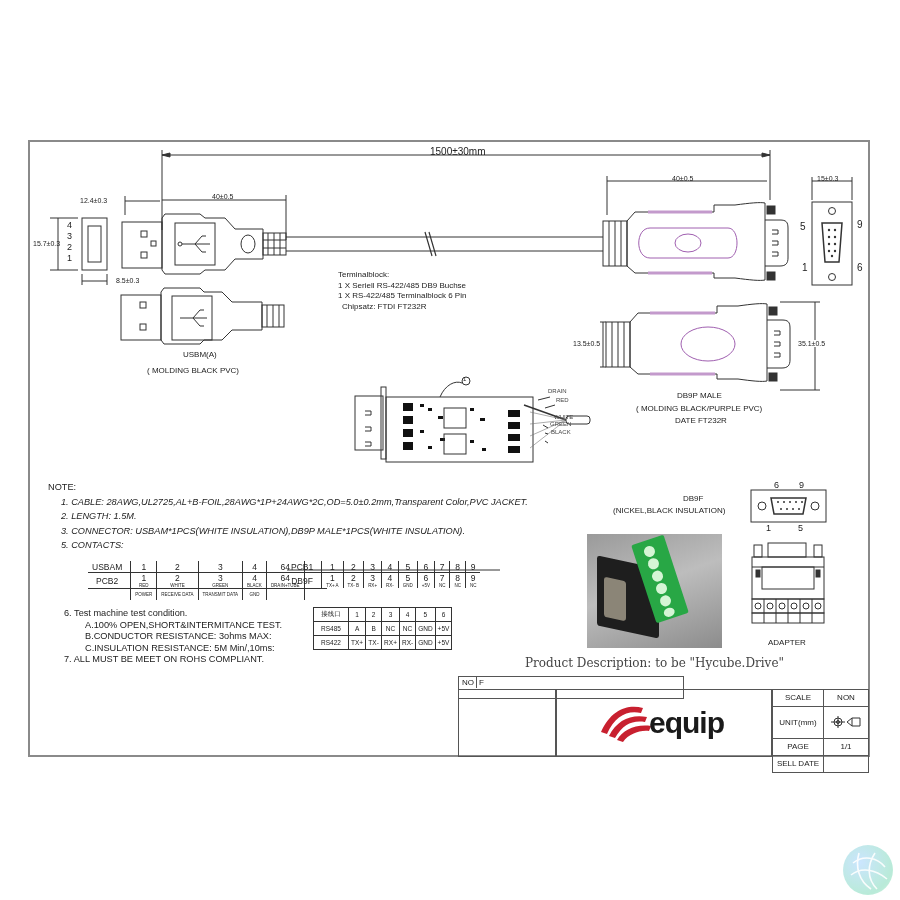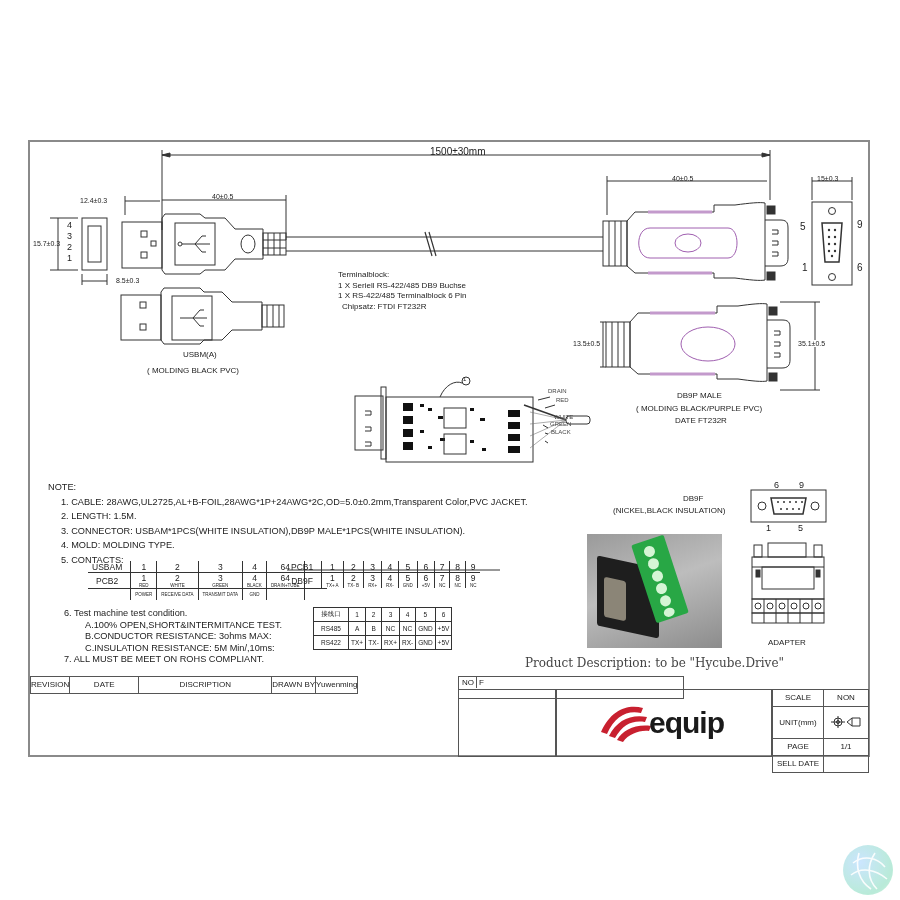--- a/index.html
+++ b/index.html
@@ -3,21 +3,21 @@
 <meta charset="utf-8">
 <style>
   html,body{margin:0;padding:0;background:#fff;}
   body{width:900px;height:900px;position:relative;overflow:hidden;font-family:"Liberation Sans",sans-serif;color:#222;}
   .abs{position:absolute;}
   .frame{position:absolute;left:28px;top:140px;width:842px;height:617px;border:2px solid #8a8a8a;box-sizing:border-box;}
   .t{position:absolute;white-space:nowrap;color:#222;}
   .s7{font-size:7px;} .s8{font-size:8px;} .s9{font-size:9px;} .s10{font-size:10px;}
   svg{position:absolute;left:0;top:0;}
   .notes{position:absolute;left:48px;top:480px;font-size:9.2px;line-height:14.5px;color:#222;}
-  .notes .ind{padding-left:13px;}
+  .notes .ind{padding-left:13px;font-style:italic;}
   .notes .ind2{padding-left:28px;}
   table.ct{border-collapse:collapse;position:absolute;font-size:8.5px;}
   table.ct td{border-left:1.5px solid #333;text-align:center;padding:0 4px;height:11px;line-height:10px;}
   table.ct td.h{border-left:none;text-align:center;padding-right:8px;}
   table.ct tr.top td{border-bottom:1.5px solid #333;}
   table.ct tr.mid td{border-bottom:1.5px solid #333;}
   table.ct td small{display:block;font-size:4.5px;line-height:5px;}
   table.rs{border-collapse:collapse;position:absolute;left:313px;top:607px;font-size:6.5px;}
   table.rs td{border:1px solid #333;text-align:center;height:13px;padding:0 2px;min-width:11px;}
   table.tb{border-collapse:collapse;position:absolute;font-size:8px;}
@@ -277,21 +277,20 @@
   <div style="padding-top:9px;padding-left:6px;line-height:7px">WHITE</div>
   <div style="padding-left:2px;line-height:7px">GREEN</div>
   <div style="padding-left:3px;line-height:9px">BLACK</div>
 </div>
 
 <div class="notes">
   <div>NOTE:</div>
   <div class="ind">1.  CABLE: 28AWG,UL2725,AL+B-FOIL,28AWG*1P+24AWG*2C,OD=5.0±0.2mm,Transparent Color,PVC JACKET.</div>
   <div class="ind">2.  LENGTH: 1.5M.</div>
   <div class="ind">3.  CONNECTOR: USBAM*1PCS(WHITE INSULATION),DB9P MALE*1PCS(WHITE INSULATION).</div>
-  <div class="ind">4.  MOLD: MOLDING TYPE.</div>
   <div class="ind">5.  CONTACTS:</div>
 </div>
 
 <table class="ct" style="left:88px;top:561px;">
   <tbody>
       <tr class="top">
     <td class="h">USBAM</td>
     <td>1</td>
     <td>2</td>
     <td>3</td>
@@ -415,27 +414,20 @@
     <div class="abs" style="left:10px;top:45px;width:11px;height:11px;border-radius:50%;background:#d5f5d5;"></div>
     <div class="abs" style="left:10px;top:58px;width:11px;height:11px;border-radius:50%;background:#d5f5d5;"></div>
     <div class="abs" style="left:10px;top:71px;width:11px;height:9px;border-radius:50%;background:#d5f5d5;"></div>
   </div>
 </div>
 
 <div class="t" style="left:525px;top:656px;font-size:12px;font-family:'DejaVu Serif',serif;color:#444;">Product Description: to be "Hycube.Drive"</div>
 
 <table class="tb" style="left:30px;top:676px;">
   <tbody>
-  <tr style="height:17px">
-    <td>REVISION</td>
-    <td style="width:68px">DATE</td>
-    <td style="width:132px">DISCRIPTION</td>
-    <td>DRAWN BY</td>
-    <td>Yuwenming</td>
-  </tr>
 </tbody>
   </table>
 
 <div class="abs" style="left:458px;top:676px;width:226px;height:23px;border:1px solid #555;box-sizing:border-box;font-size:8px;">
   <span class="abs" style="left:3px;top:1px;">NO</span>
   <span class="abs" style="left:17px;top:0;height:11px;border-left:1px solid #555;"></span>
   <span class="abs" style="left:20px;top:1px;">F</span>
 </div>
 <div class="abs" style="left:458px;top:689px;width:98px;height:68px;border:1px solid #555;box-sizing:border-box;"></div>
 <div class="abs" style="left:556px;top:689px;width:216px;height:68px;border:1px solid #555;box-sizing:border-box;">

